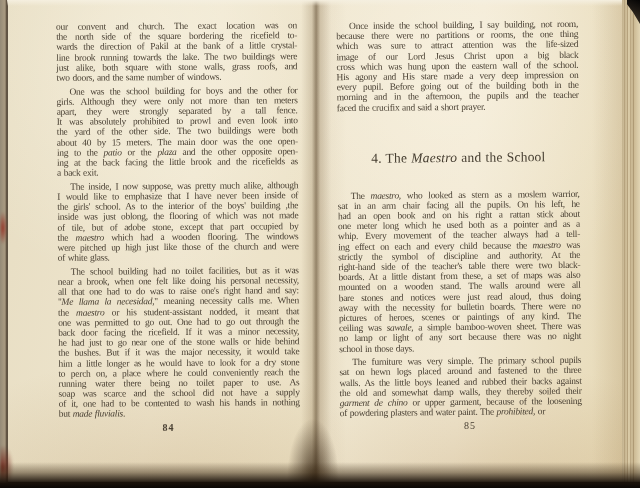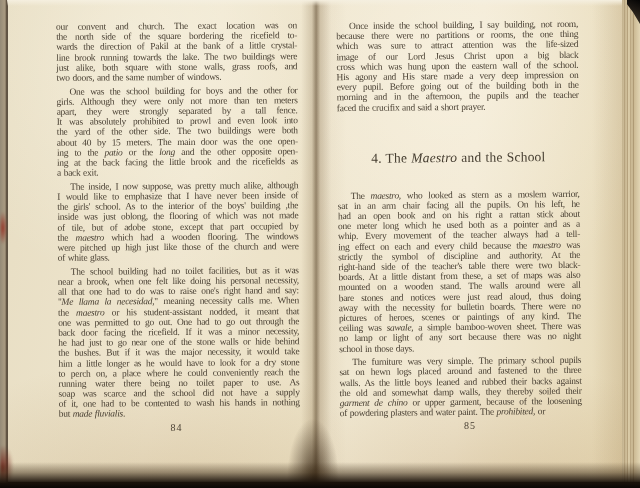--- a/index.html
+++ b/index.html
@@ -110,21 +110,21 @@
     margin:37px 0 24px 0;height:17px;line-height:17px;
     text-align:center;text-align-last:center;
     font-size:13.5px;letter-spacing:0.2px;color:#453d30;
     text-indent:0;white-space:nowrap;
   }
 
   .pagenum{
     position:absolute;width:241px;text-align:center;
     font-size:10px;letter-spacing:1px;color:#4a4134;
   }
-  .pagenum-left{left:56px;top:422px;}
+  .pagenum-left{left:48px;top:422px;font-weight:bold;}
   .pagenum-right{left:349px;top:420px;width:242px;}
 </style>
 </head>
 <body>
 
 <div class="photo">
 
   <div class="page page-left"></div>
   <div class="page page-right"></div>
 
@@ -150,21 +150,21 @@
         <div class="line">just alike, both square with stone walls, grass roofs, and</div>
         <div class="line para-end">two doors, and the same number of windows.</div>
       </div>
       <div class="para">
         <div class="line first-indent">One was the school building for boys and the other for</div>
         <div class="line">girls.  Although they were only not more than ten meters</div>
         <div class="line">apart, they were strongly separated by a tall fence.</div>
         <div class="line">It was absolutely prohibited to prowl and even look into</div>
         <div class="line">the yard of the other side.  The two buildings were both</div>
         <div class="line">about 40 by 15 meters.  The main door was the one open-</div>
-        <div class="line">ing to the <i>patio</i> or the <i>long</i> and the other opposite open-</div>
+        <div class="line">ing to the <i>patio</i> or the <i>plaza</i> and the other opposite open-</div>
         <div class="line">ing at the back facing the little brook and the ricefields as</div>
         <div class="line para-end">a back exit.</div>
       </div>
       <div class="para">
         <div class="line first-indent">The inside, I now suppose, was pretty much alike, although</div>
         <div class="line">I would like to emphasize that I have never been inside of</div>
         <div class="line">the girls' school.  As to the interior of the boys' building ,the</div>
         <div class="line">inside was just oblong, the flooring of which was not made</div>
         <div class="line">of tile, but of adobe stone, except that part occupied by</div>
         <div class="line">the <i>maestro</i> which had a wooden flooring.  The windows</div>

